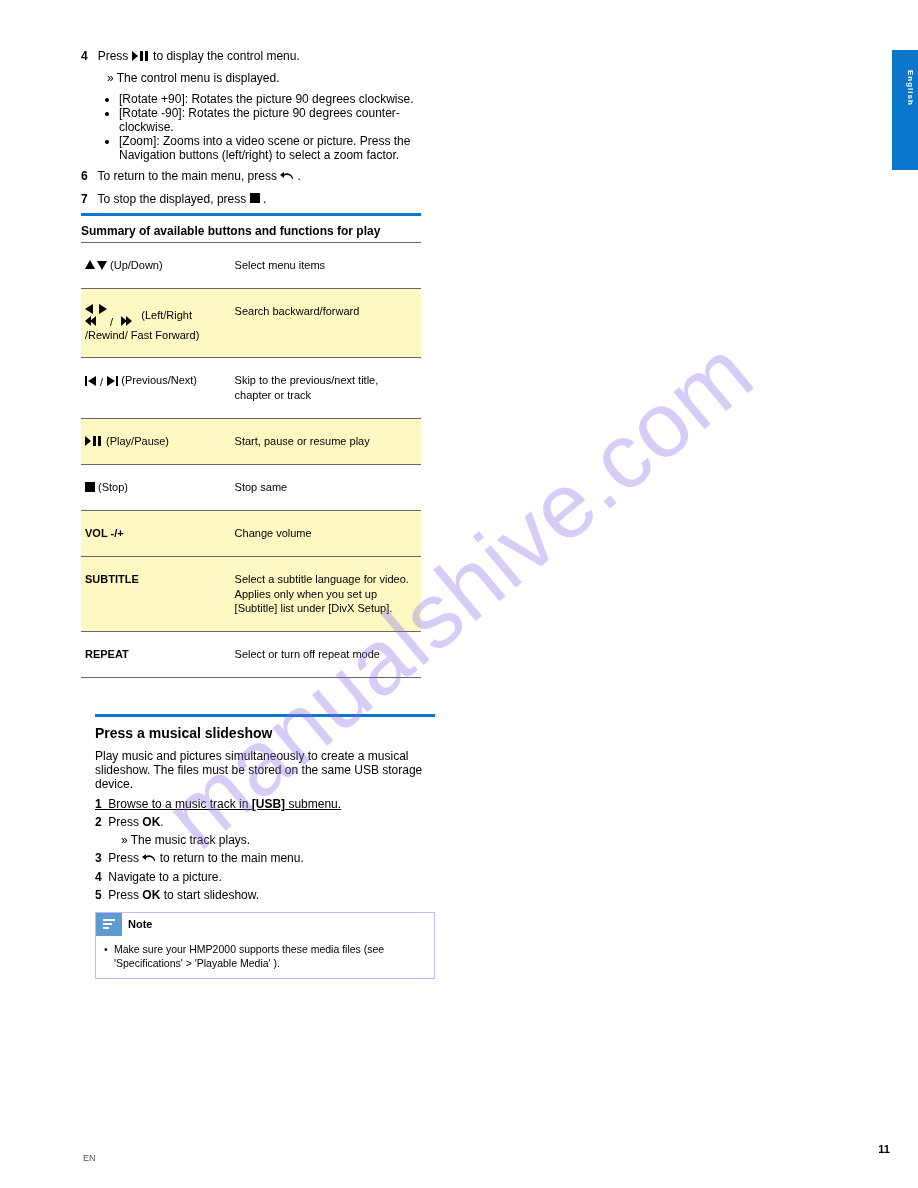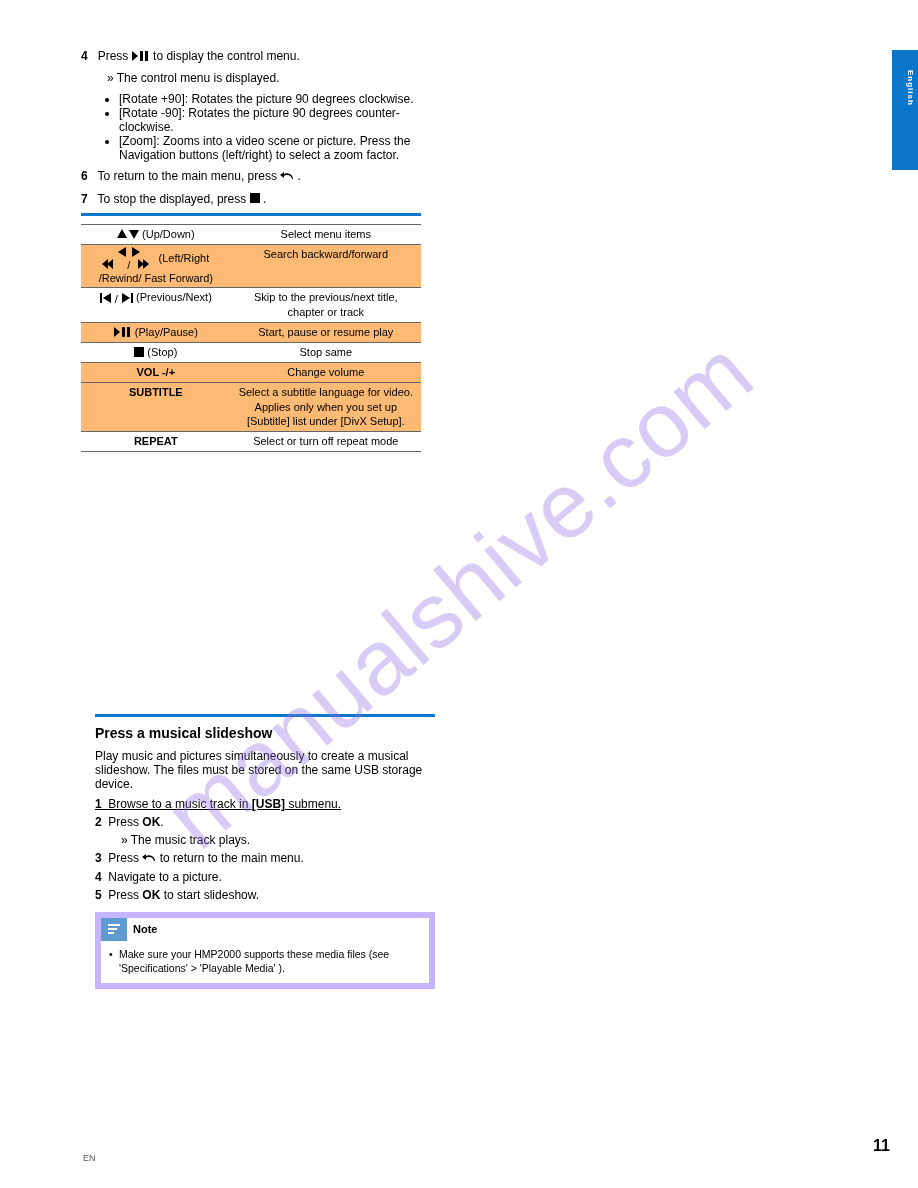--- a/index.html
+++ b/index.html
@@ -71,35 +71,34 @@
     margin: 6px 0 8px 0;
   }
   table.controls {
     width: 100%;
     border-collapse: collapse;
     font-size: 11px;
     margin-top: 4px;
   }
   table.controls td {
     border-top: 0.5px solid #666;
-    padding: 2px 4px;
+    padding: 15px 4px;
     vertical-align: top;
     line-height: 1.35;
-    text-align: center;
   }
   table.controls tr:last-child td { border-bottom: 0.5px solid #666; }
-  table.controls tr.alt td { background: #fdba74; }
+  table.controls tr.alt td { background: #fef9c3; }
   table.controls td:first-child { width: 44%; white-space: normal; }
   .icon-sm {
     display: inline-block;
     vertical-align: middle;
     line-height: 1;
   }
   .note-box {
-    border: 6px solid #c4b5fd;
+    border: 1px solid #c4b5fd;
     margin-top: 10px;
     padding: 6px 8px 8px 8px;
     position: relative;
     font-size: 10.5px;
     line-height: 1.35;
   }
   .note-label-wrap {
     display: flex;
     align-items: stretch;
     margin: -6px -8px 6px -8px;
@@ -128,21 +127,21 @@
     bottom: 35px;
     width: 918px;
     font-size: 9px;
     color: #555;
   }
   .footer-left { position: absolute; left: 83px; }
   .page-num {
     position: absolute;
     right: 28px;
     bottom: 33px;
-    font-size: 16px;
+    font-size: 11px;
     font-weight: bold;
   }
   .top-row { margin-bottom: 2px; }
 </style>
 </head>
 <body>
 
 <div class="watermark">manualshive.com</div>
 
 <div class="side-tab"></div>
@@ -185,20 +184,21 @@
     <span>To stop the displayed, press </span>
     <span class="icon-sm">
       <svg width="10" height="10" viewBox="0 0 10 10">
           <rect x="0" y="0" width="10" height="10" fill="#000"></rect>
         </svg>
     </span>
     <span>.</span>
   </p>
 
   <div class="rule-blue"></div>
+  <div class="h3">Summary of available buttons and functions for play</div>
 
   <table class="controls">
     <tbody id="controls-body">
         <tr>
           <td><span class="icon-sm"><svg width="22" height="10" viewBox="0 0 22 10">
                 <polygon points="5,0 10,9 0,9" fill="#000"></polygon>
                 <polygon points="17,10 22,1 12,1" fill="#000"></polygon>
               </svg></span> (Up/Down)</td>
           <td>Select menu items</td>
         </tr>

